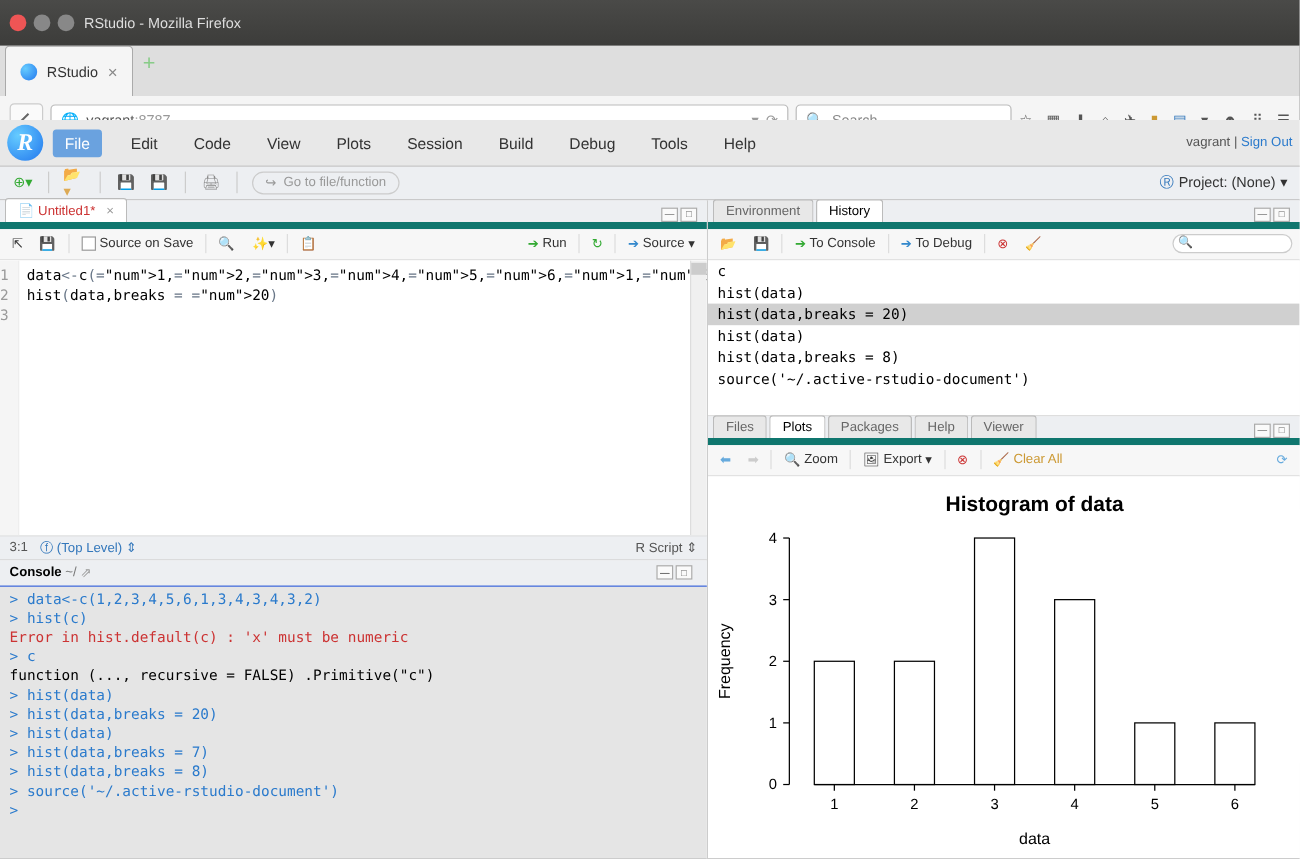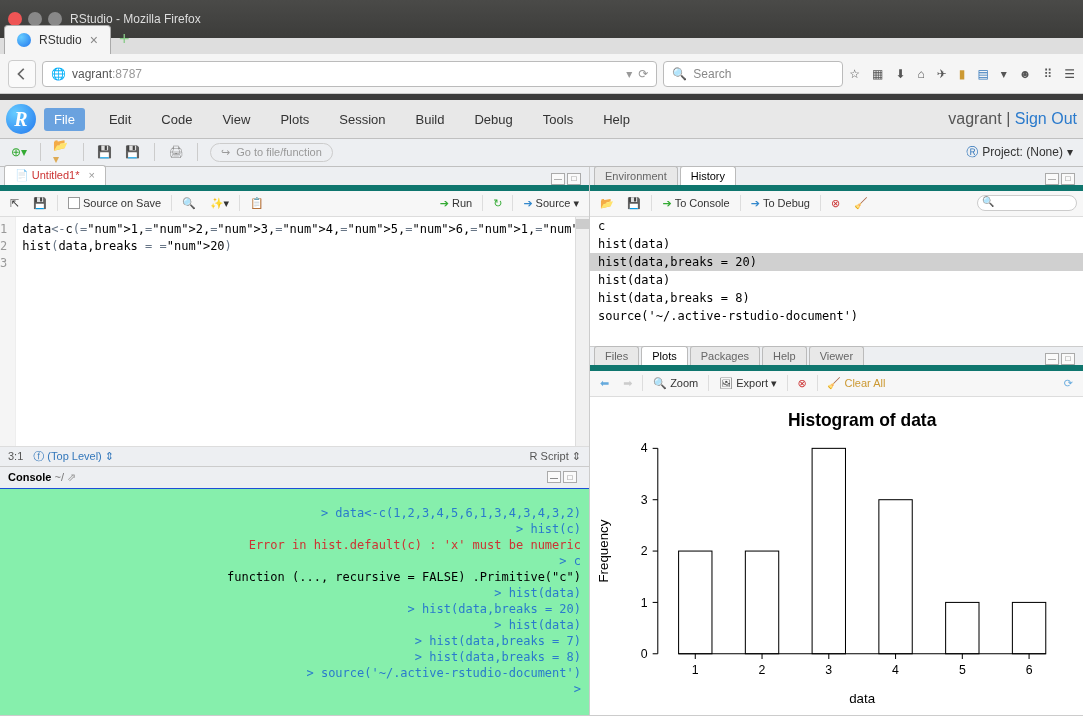--- a/index.html
+++ b/index.html
@@ -4,37 +4,37 @@
 <style>
 * { box-sizing: border-box; margin: 0; padding: 0; }
 body { font-family: "Lucida Grande", "Segoe UI", sans-serif; font-size: 12px; background: #f0f0f0; overflow: hidden; }
 
 .firefox-chrome { height: 100px; background: #3c3c3c; }
 .ff-titlebar { height: 38px; background: linear-gradient(#4a4a48, #3c3c3a); color: #ddd; display: flex; align-items: center; padding: 0 8px; gap: 8px; }
 .ff-controls { display: flex; gap: 6px; }
 .ff-btn { width: 14px; height: 14px; border-radius: 7px; }
 .ff-close { background: #e55; }
 .ff-minmax { background: #888; }
-.ff-tabs { height: 16px; background: #dedede; display: flex; align-items: flex-end; padding-left: 4px; }
+.ff-tabs { height: 42px; background: #dedede; display: flex; padding-left: 4px; }
 .ff-tab { background: #f5f5f5; border: 1px solid #aaa; border-bottom: none; border-radius: 4px 4px 0 0; padding: 6px 12px; display: flex; align-items: center; gap: 8px; font-size: 12px; color: #333; }
 .ff-tab-close { color: #888; font-size: 14px; cursor: pointer; }
 .ff-newtab { color: #8c8; font-size: 18px; padding: 4px 8px; cursor: pointer; }
 .ff-nav { height: 40px; background: #f5f5f5; border-bottom: 1px solid #ccc; display: flex; align-items: center; padding: 0 8px; gap: 6px; }
 .ff-navbtn { width: 28px; height: 28px; border: 1px solid #ccc; border-radius: 4px; background: #fafafa; display: flex; align-items: center; justify-content: center; color: #666; }
 .ff-url { flex: 1; height: 26px; border: 1px solid #bbb; border-radius: 4px; background: #fff; padding: 0 8px; display: flex; align-items: center; gap: 6px; }
 .ff-search { width: 180px; height: 26px; border: 1px solid #bbb; border-radius: 4px; background: #fff; padding: 0 8px; display: flex; align-items: center; color: #888; }
 .ff-icons { display: flex; gap: 12px; color: #555; }
 
 .rstudio { position: absolute; top: 100px; left: 0; right: 0; bottom: 0; background: #fff; display: flex; flex-direction: column; }
 .rs-header { height: 40px; background: #e8e8e8; border-bottom: 1px solid #c0c0c0; display: flex; align-items: center; padding: 0 6px; }
 .rs-logo { width: 30px; height: 30px; border-radius: 50%; background: radial-gradient(circle at 30% 30%, #6cf, #27e); display: flex; align-items: center; justify-content: center; color: #fff; font-family: serif; font-size: 20px; font-style: italic; font-weight: bold; margin-right: 8px; }
 .rs-menu { display: flex; gap: 18px; font-size: 13px; color: #333; }
 .rs-menu-item { padding: 4px 6px; cursor: pointer; }
 .rs-menu-item.active { background: #6aa2df; color: #fff; border-radius: 3px; padding: 4px 10px; }
-.rs-user { margin-left: auto; font-size: 16px; color: #555; }
+.rs-user { margin-left: auto; font-size: 11px; color: #555; }
 .rs-user a { color: #2a7acc; text-decoration: none; }
 
 .rs-toolbar { height: 28px; background: #edeff2; border-bottom: 1px solid #c0c0c0; display: flex; align-items: center; padding: 0 10px; gap: 10px; }
 .rs-tbicon { width: 18px; height: 18px; display: inline-flex; align-items: center; justify-content: center; }
 .rs-tbsep { width: 1px; height: 18px; background: #ccc; margin: 0 2px; }
 .rs-gotofile { border: 1px solid #ccc; border-radius: 10px; padding: 2px 10px; color: #999; font-size: 11px; display: flex; align-items: center; gap: 6px; }
 .rs-project { margin-left: auto; font-size: 12px; color: #333; display: flex; align-items: center; gap: 4px; }
 
 .rs-panes { flex: 1; display: flex; }
 .rs-col { display: flex; flex-direction: column; }
@@ -58,21 +58,21 @@
 .editor { flex: 1; display: flex; overflow: hidden; background: #fff; font-family: "DejaVu Sans Mono", Menlo, monospace; font-size: 12px; position: relative; }
 .gutter { width: 40px; background: #f5f5f5; color: #999; padding: 4px 8px 0 0; text-align: right; line-height: 17px; border-right: 1px solid #eee; }
 .code { flex: 1; padding: 4px 6px; line-height: 17px; white-space: pre; color: #000; }
 .code .op { color: #687687; }
 .code .paren { color: #687687; }
 
 .status-bar { height: 20px; background: #edeff2; border-top: 1px solid #ddd; display: flex; align-items: center; padding: 0 8px; font-size: 11px; color: #555; gap: 10px; }
 .status-right { margin-left: auto; }
 
 .console-head { height: 22px; background: #edeff2; border-bottom: 1px solid #1d4ed8; display: flex; align-items: center; padding: 0 8px; font-size: 11px; font-weight: bold; }
-.console-out { flex: 1; overflow: auto; padding: 16px 8px; font-family: "DejaVu Sans Mono", Menlo, monospace; font-size: 12px; line-height: 16px; background: #86efac; text-align: right; }
+.console-out { flex: 1; overflow: auto; padding: 2px 8px; font-family: "DejaVu Sans Mono", Menlo, monospace; font-size: 12px; line-height: 16px; background: #e5e5e5; }
 .console-out .prompt { color: #2a7acc; }
 .console-out .err { color: #c33; }
 
 .hist-body { flex: 1; background: #fff; font-family: "DejaVu Sans Mono", Menlo, monospace; font-size: 12px; line-height: 18px; overflow: hidden; }
 .hist-row { padding: 0 8px; }
 .hist-row.sel { background: #d0d0d0; }
 
 .plot-area { flex: 1; background: #fff; display: flex; align-items: center; justify-content: center; position: relative; }
 svg.plot { width: 100%; height: 100%; }
 

